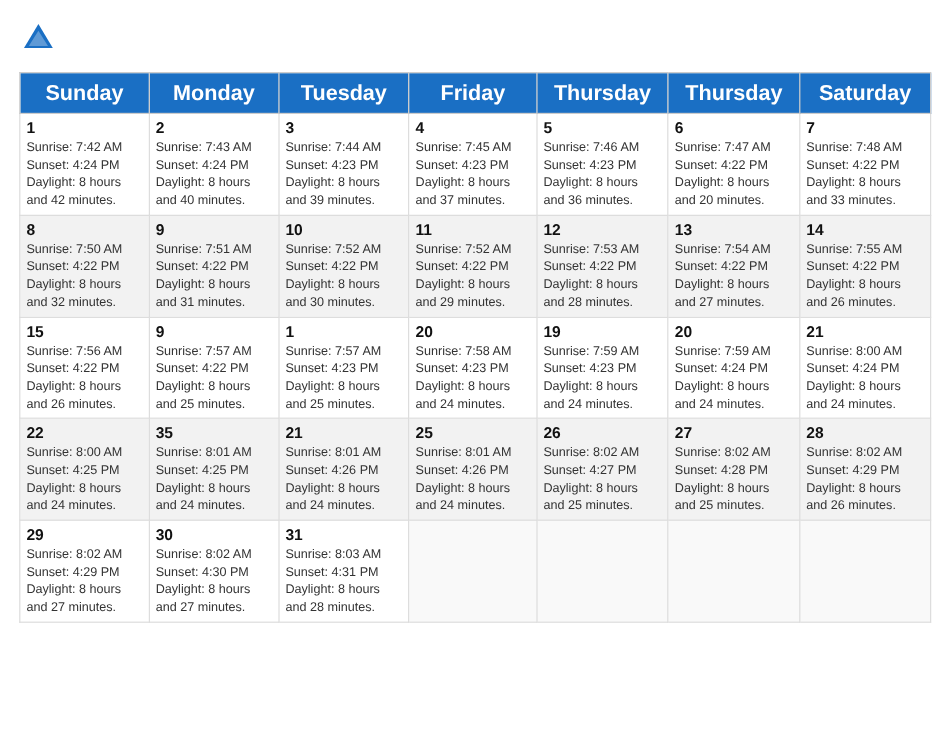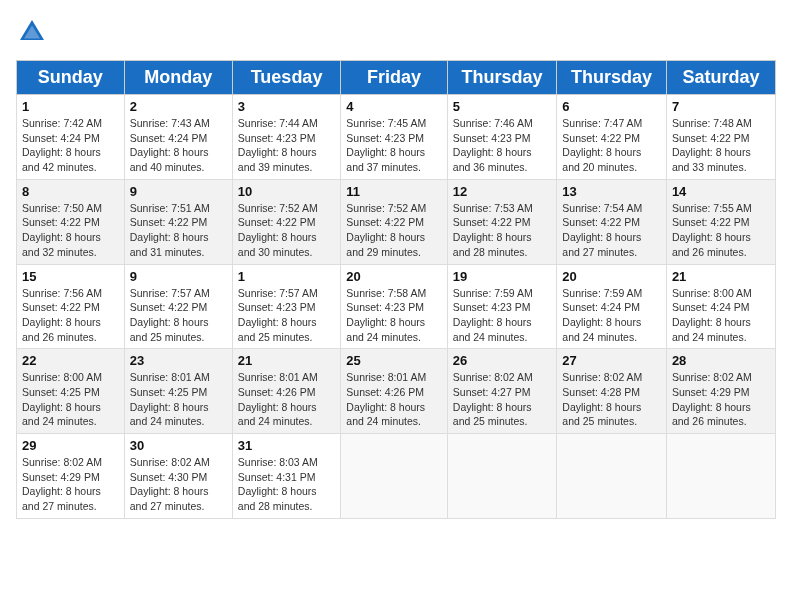--- a/index.html
+++ b/index.html
@@ -308,21 +308,21 @@
       <tr>
         <td>
           <span class="day-num">22</span>
           <div class="day-info">
             <span>Sunrise: 8:00 AM</span><br>
             <span>Sunset: 4:25 PM</span><br>
             <span>Daylight: 8 hours and 24 minutes.</span>
           </div>
         </td>
         <td>
-          <span class="day-num">23</span>
+          <span class="day-num">35</span>
           <div class="day-info">
             <span>Sunrise: 8:01 AM</span><br>
             <span>Sunset: 4:25 PM</span><br>
             <span>Daylight: 8 hours and 24 minutes.</span>
           </div>
         </td>
         <td>
           <span class="day-num">21</span>
           <div class="day-info">
             <span>Sunrise: 8:01 AM</span><br>

